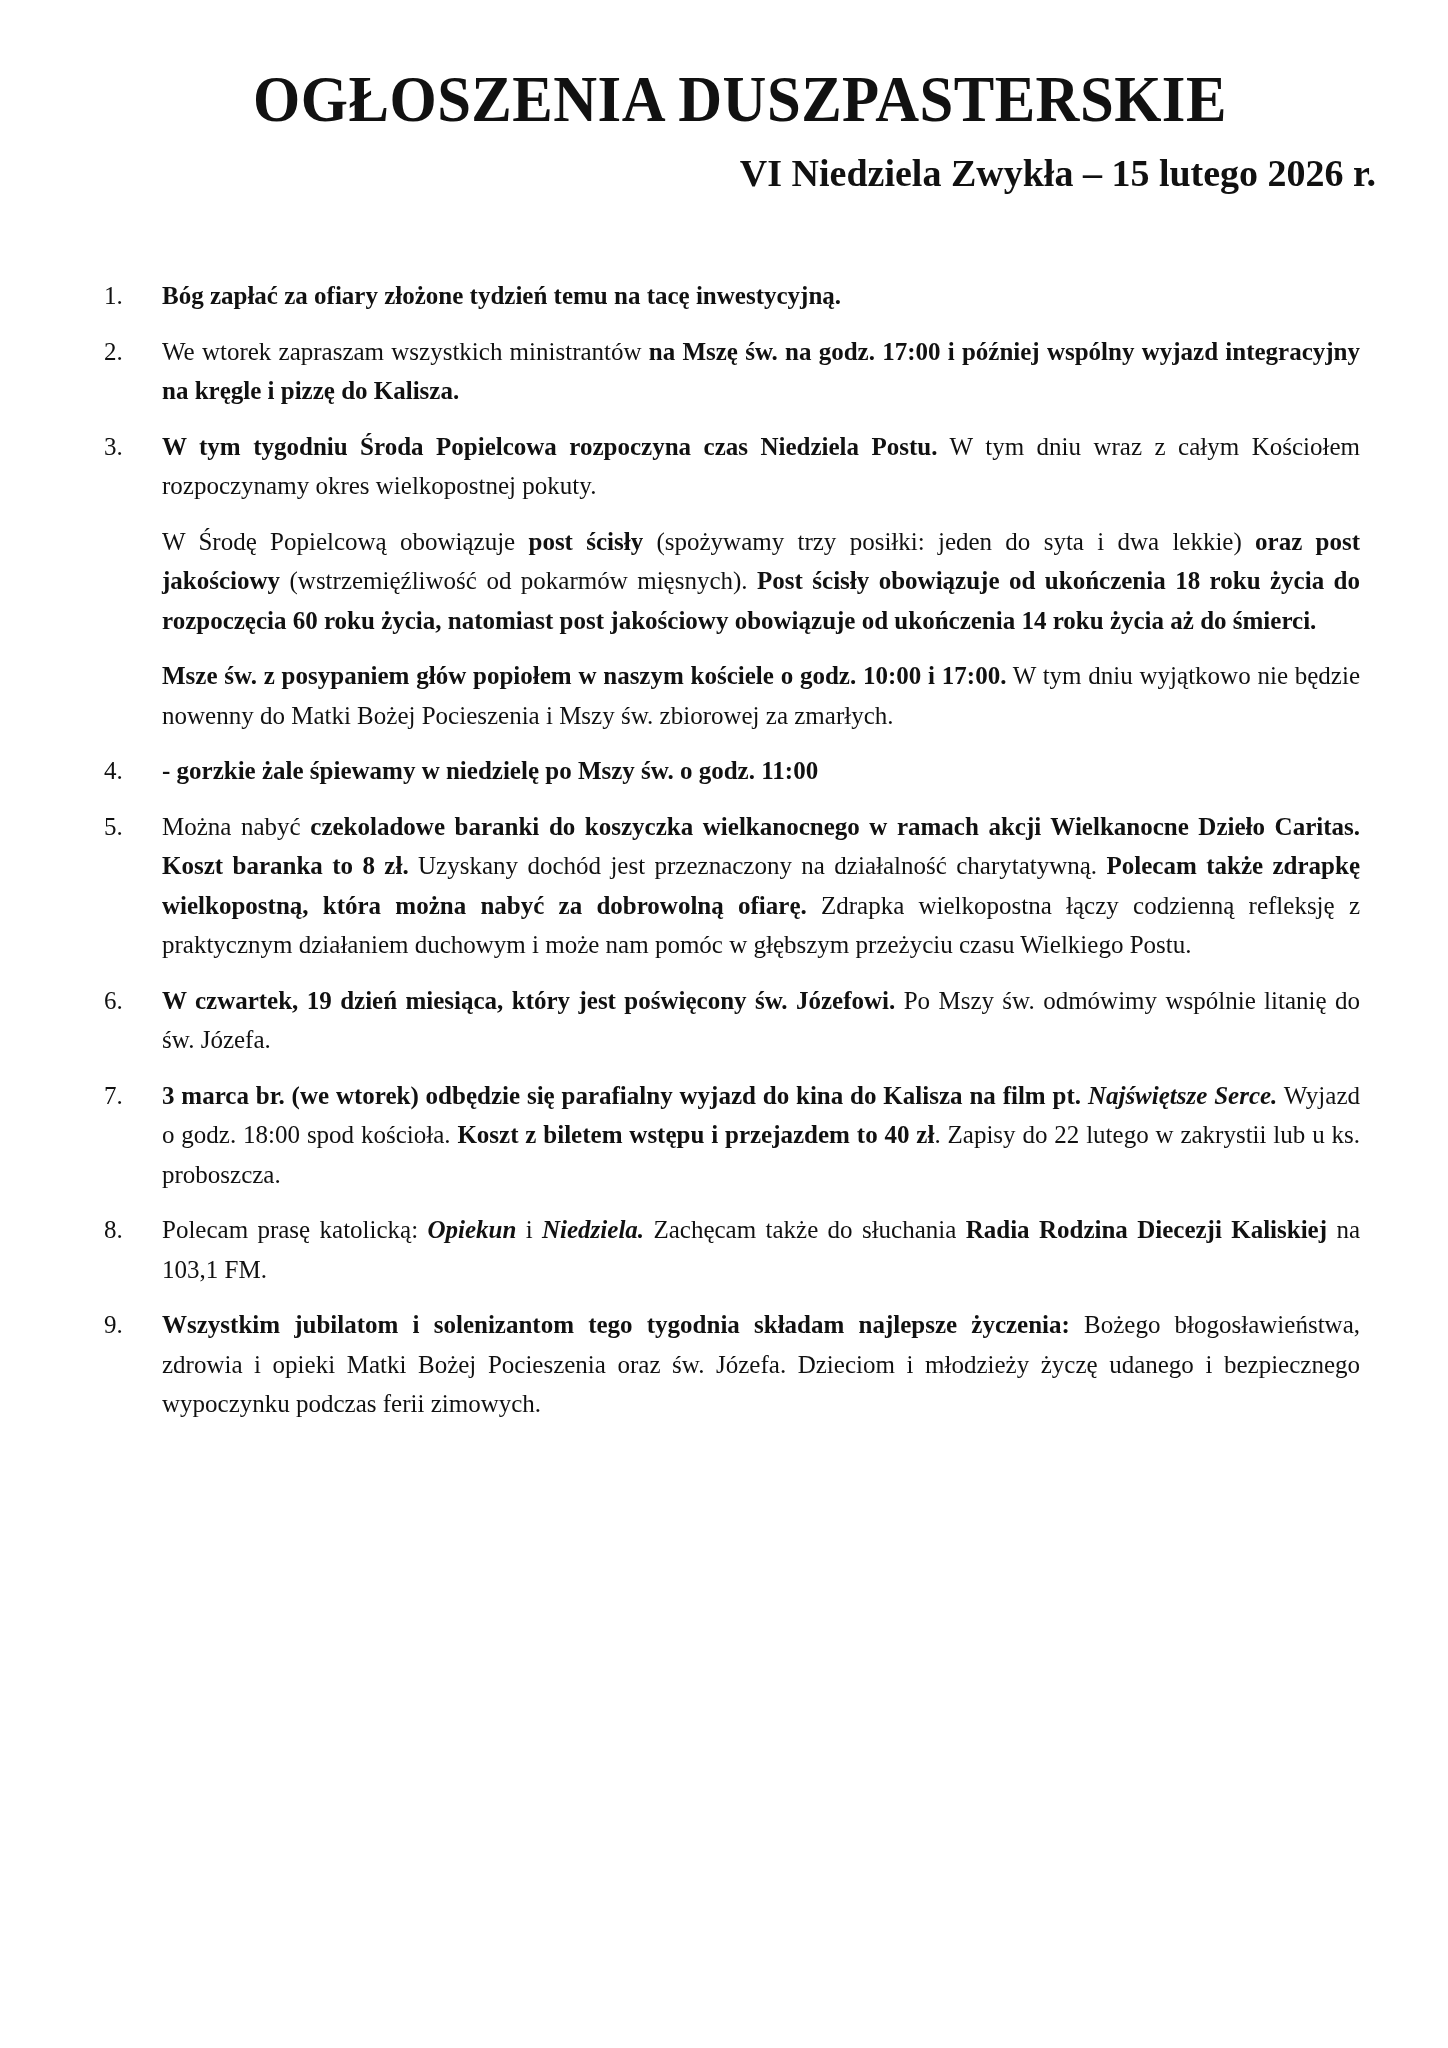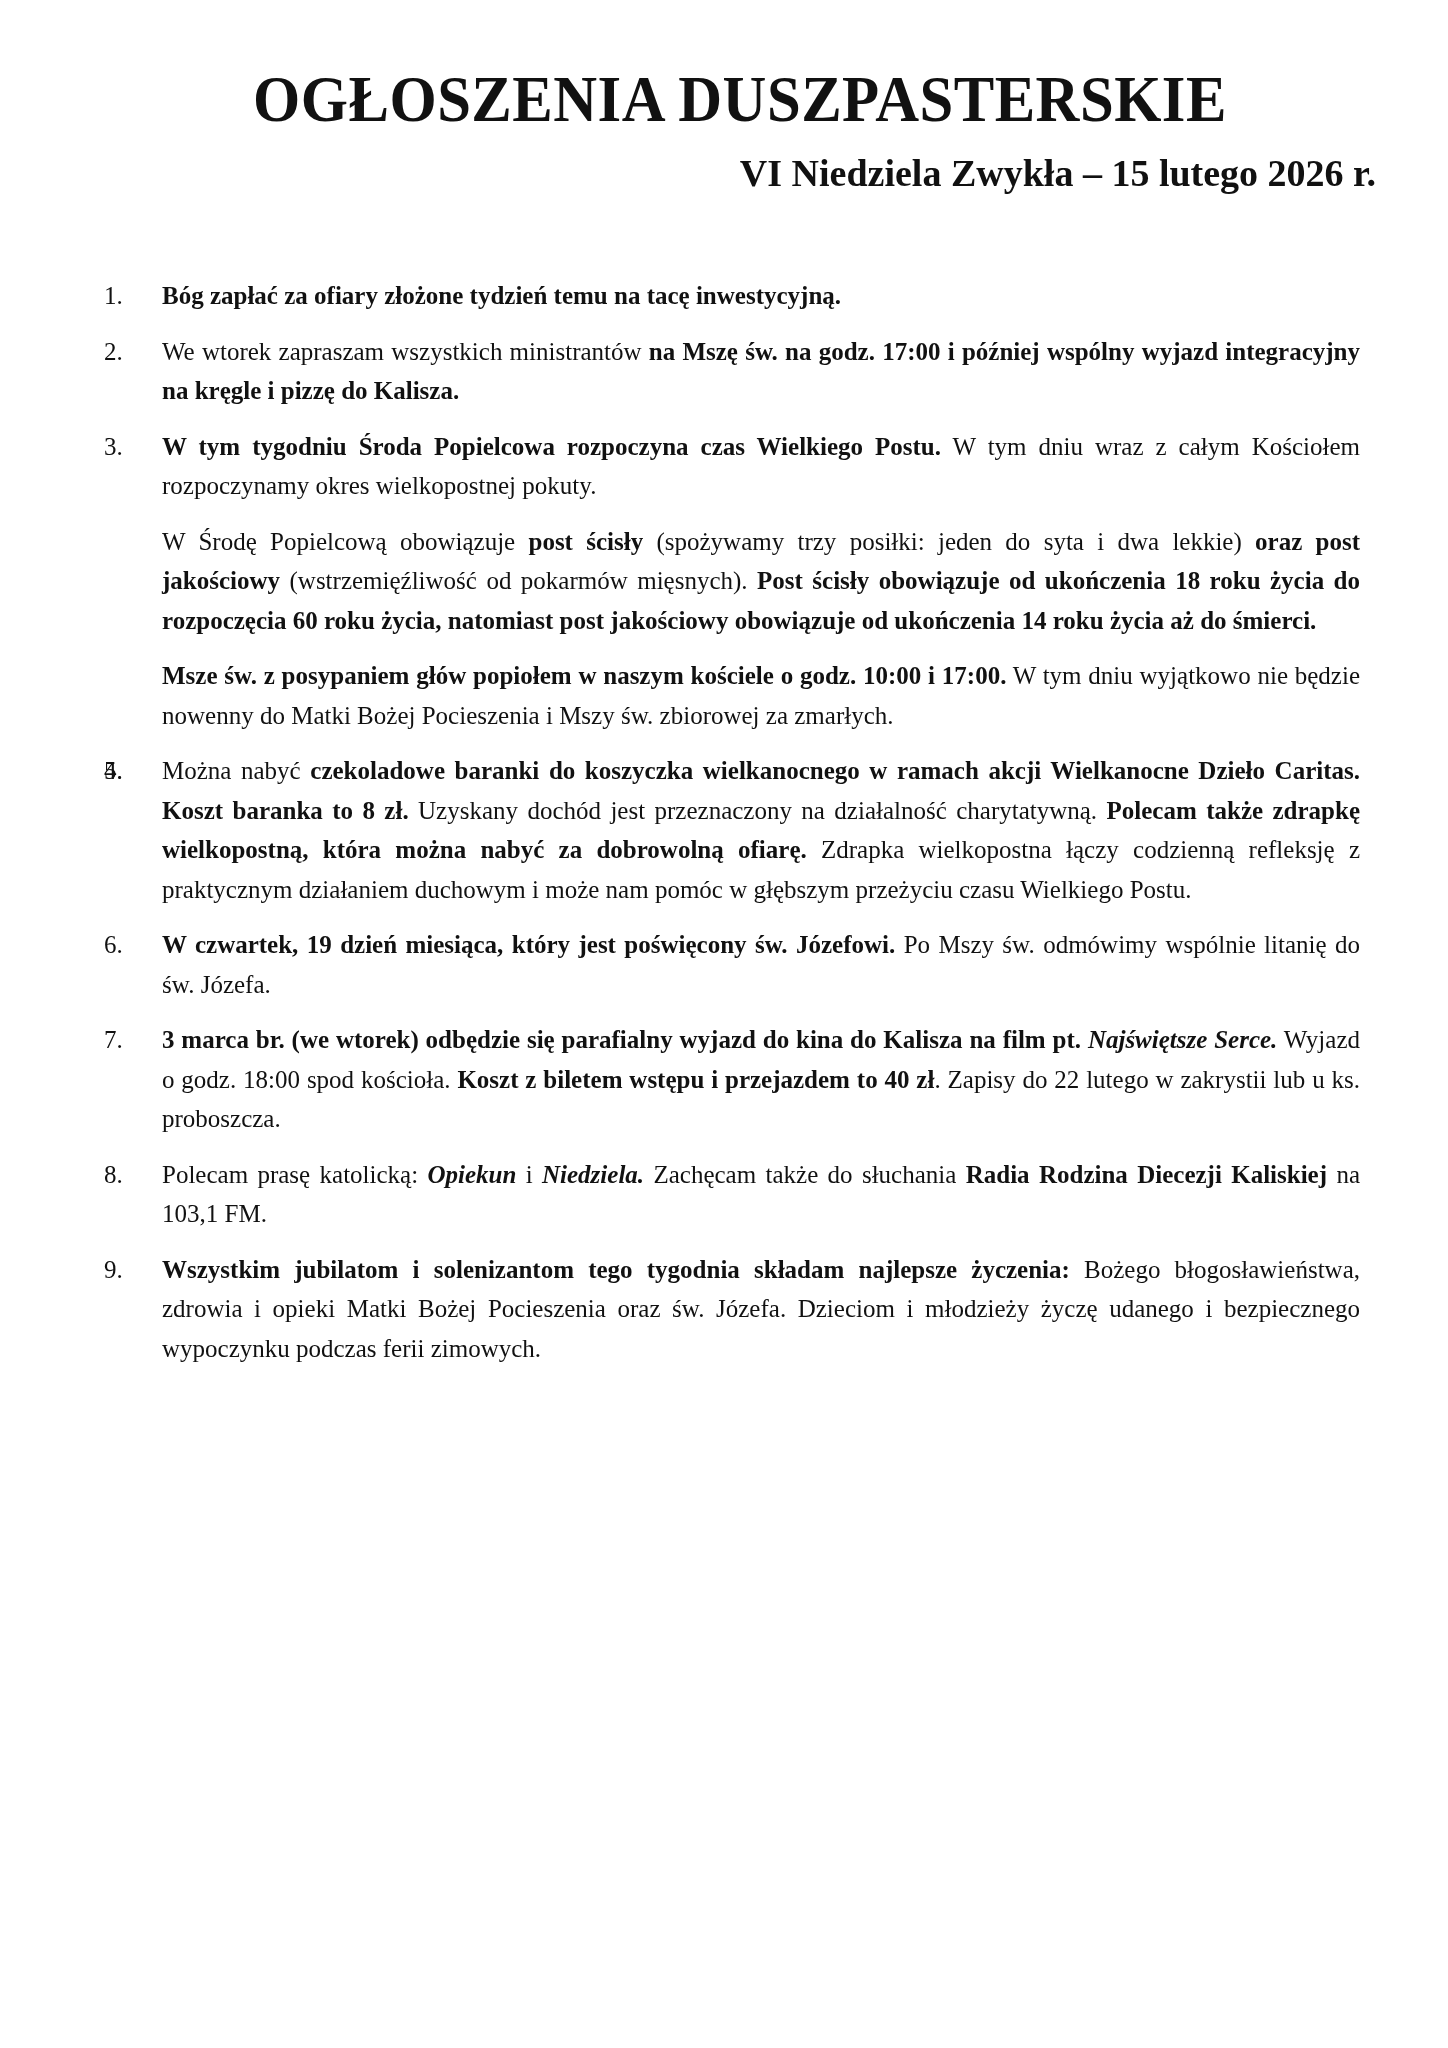--- a/index.html
+++ b/index.html
@@ -25,26 +25,27 @@
       <li>
         <span class="num">1.</span>
         <p class="para"><b>Bóg zapłać za ofiary złożone tydzień temu na tacę inwestycyjną.</b></p>
       </li>
       <li>
         <span class="num">2.</span>
         <p class="para"><span>We wtorek zapraszam wszystkich ministrantów </span><b>na Mszę św. na godz. 17:00 i później wspólny wyjazd integracyjny na kręgle i pizzę do Kalisza.</b></p>
       </li>
       <li>
         <span class="num">3.</span>
-        <p class="para"><b>W tym tygodniu Środa Popielcowa rozpoczyna czas Wielkiego Postu.</b><span> W tym dniu wraz z całym Kościołem rozpoczynamy okres wielkopostnej pokuty.</span></p>
+        <p class="para"><b>W tym tygodniu Środa Popielcowa rozpoczyna czas Niedziela Postu.</b><span> W tym dniu wraz z całym Kościołem rozpoczynamy okres wielkopostnej pokuty.</span></p>
         <p class="para"><span>W Środę Popielcową obowiązuje </span><b>post ścisły</b><span> (spożywamy trzy posiłki: jeden do syta i dwa lekkie) </span><b>oraz post jakościowy</b><span> (wstrzemięźliwość od pokarmów mięsnych). </span><b>Post ścisły obowiązuje od ukończenia 18 roku życia do rozpoczęcia 60 roku życia, natomiast post jakościowy obowiązuje od ukończenia 14 roku życia aż do śmierci.</b></p>
         <p class="para"><b>Msze św. z posypaniem głów popiołem w naszym kościele o godz. 10:00 i 17:00.</b><span> W tym dniu wyjątkowo nie będzie nowenny do Matki Bożej Pocieszenia i Mszy św. zbiorowej za zmarłych.</span></p>
       </li>
       <li>
         <span class="num">4.</span>
+        <p class="para"><b>- gorzkie żale śpiewamy w niedzielę po Mszy św. o godz. 11:00</b></p>
       </li>
       <li>
         <span class="num">5.</span>
         <p class="para"><span>Można nabyć </span><b>czekoladowe baranki do koszyczka wielkanocnego w ramach akcji Wielkanocne Dzieło Caritas. Koszt baranka to 8 zł.</b><span> Uzyskany dochód jest przeznaczony na działalność charytatywną. </span><b>Polecam także zdrapkę wielkopostną, która można nabyć za dobrowolną ofiarę.</b><span> Zdrapka wielkopostna łączy codzienną refleksję z praktycznym działaniem duchowym i może nam pomóc w głębszym przeżyciu czasu Wielkiego Postu.</span></p>
       </li>
       <li>
         <span class="num">6.</span>
         <p class="para"><b>W czwartek, 19 dzień miesiąca, który jest poświęcony św. Józefowi.</b><span> Po Mszy św. odmówimy wspólnie litanię do św. Józefa.</span></p>
       </li>
       <li>

